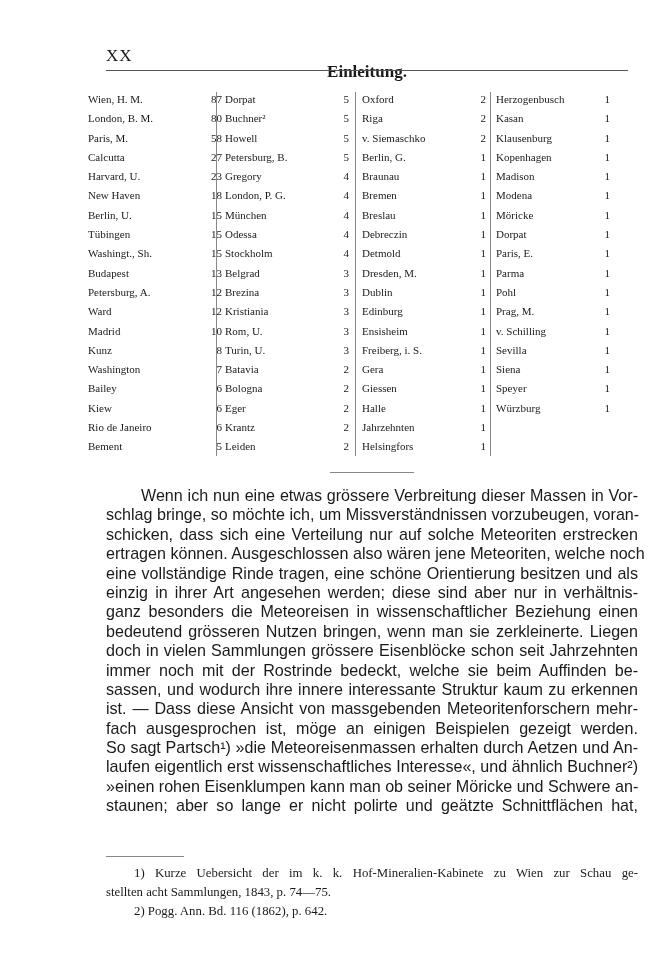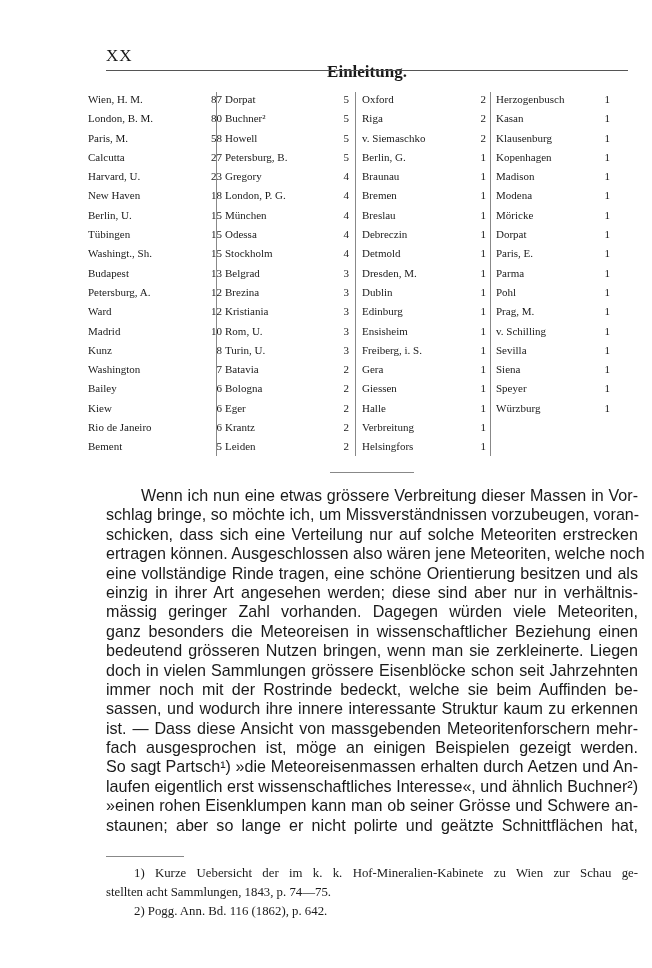--- a/index.html
+++ b/index.html
@@ -286,21 +286,21 @@
       </div>
       <div class="row">
         <span class="name">Giessen</span>
         <span class="count">1</span>
       </div>
       <div class="row">
         <span class="name">Halle</span>
         <span class="count">1</span>
       </div>
       <div class="row">
-        <span class="name">Verbreitung</span>
+        <span class="name">Jahrzehnten</span>
         <span class="count">1</span>
       </div>
       <div class="row">
         <span class="name">Helsingfors</span>
         <span class="count">1</span>
       </div>
     </div>
   <div class="col-sep" style="left:402px; height:364px;"></div>
   <div class="col" id="col3" style="left:408px; width:114px;">
       <div class="row">
@@ -376,31 +376,30 @@
 
 <div class="short-rule"></div>
 
 <div class="body-text" id="body-text">
     <span class="body-line first">Wenn ich nun eine etwas grössere Verbreitung dieser Massen in Vor-</span>
     <span class="body-line">schlag bringe, so möchte ich, um Missverständnissen vorzubeugen, voran-</span>
     <span class="body-line">schicken, dass sich eine Verteilung nur auf solche Meteoriten erstrecken</span>
     <span class="body-line">ertragen können. Ausgeschlossen also wären jene Meteoriten, welche noch</span>
     <span class="body-line">eine vollständige Rinde tragen, eine schöne Orientierung besitzen und als</span>
     <span class="body-line">einzig in ihrer Art angesehen werden; diese sind aber nur in verhältnis-</span>
-    <span class="body-line">mässig geringer Zahl vorhanden. Dagegen würden viele Meteoriten,</span>
     <span class="body-line">ganz besonders die Meteoreisen in wissenschaftlicher Beziehung einen</span>
     <span class="body-line">bedeutend grösseren Nutzen bringen, wenn man sie zerkleinerte. Liegen</span>
     <span class="body-line">doch in vielen Sammlungen grössere Eisenblöcke schon seit Jahrzehnten</span>
     <span class="body-line">immer noch mit der Rostrinde bedeckt, welche sie beim Auffinden be-</span>
     <span class="body-line">sassen, und wodurch ihre innere interessante Struktur kaum zu erkennen</span>
     <span class="body-line">ist. — Dass diese Ansicht von massgebenden Meteoritenforschern mehr-</span>
     <span class="body-line">fach ausgesprochen ist, möge an einigen Beispielen gezeigt werden.</span>
     <span class="body-line">So sagt Partsch¹) »die Meteoreisenmassen erhalten durch Aetzen und An-</span>
     <span class="body-line">laufen eigentlich erst wissenschaftliches Interesse«, und ähnlich Buchner²)</span>
-    <span class="body-line">»einen rohen Eisenklumpen kann man ob seiner Grösse und Schwere an-</span>
+    <span class="body-line">»einen rohen Eisenklumpen kann man ob seiner Möricke und Schwere an-</span>
     <span class="body-line">staunen; aber so lange er nicht polirte und geätzte Schnittflächen hat,</span>
   </div>
 
 <div class="footnote-rule"></div>
 <div class="footnotes">
   <span class="fn-line indent just">1) Kurze Uebersicht der im k. k. Hof-Mineralien-Kabinete zu Wien zur Schau ge-</span>
   <span class="fn-line">stellten acht Sammlungen, 1843, p. 74—75.</span>
   <span class="fn-line indent">2) Pogg. Ann. Bd. 116 (1862), p. 642.</span>
 </div>
 

